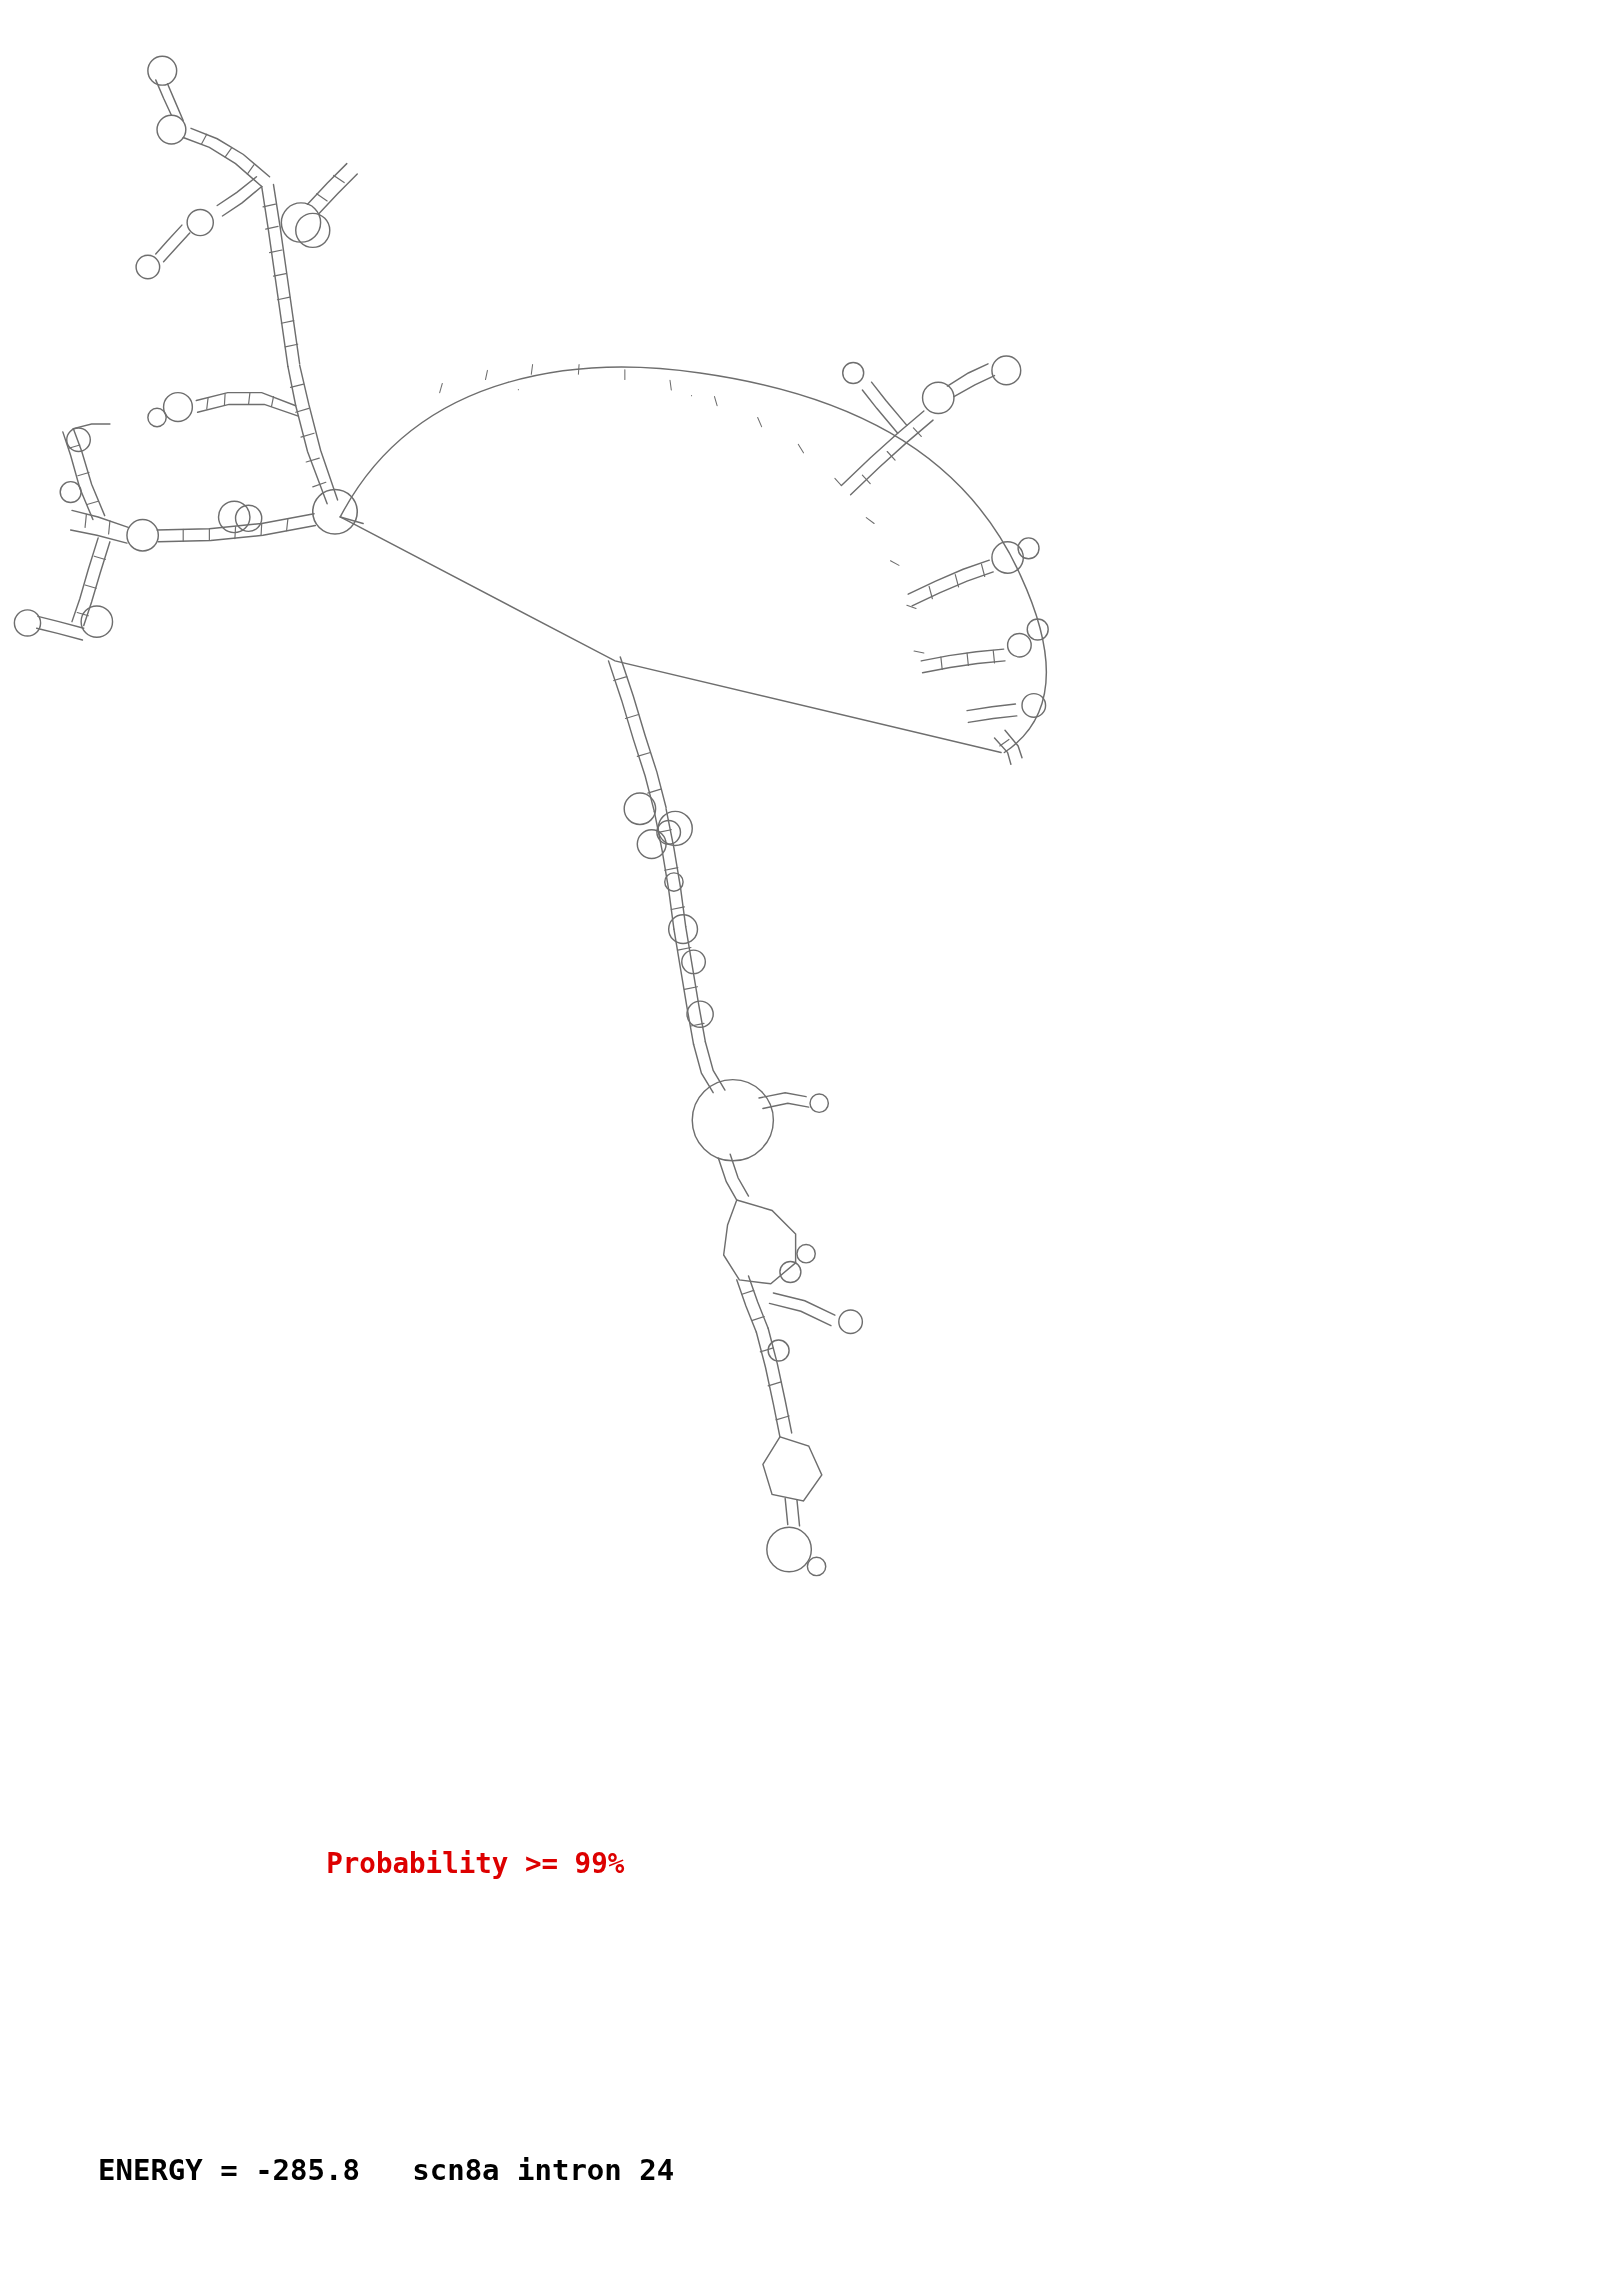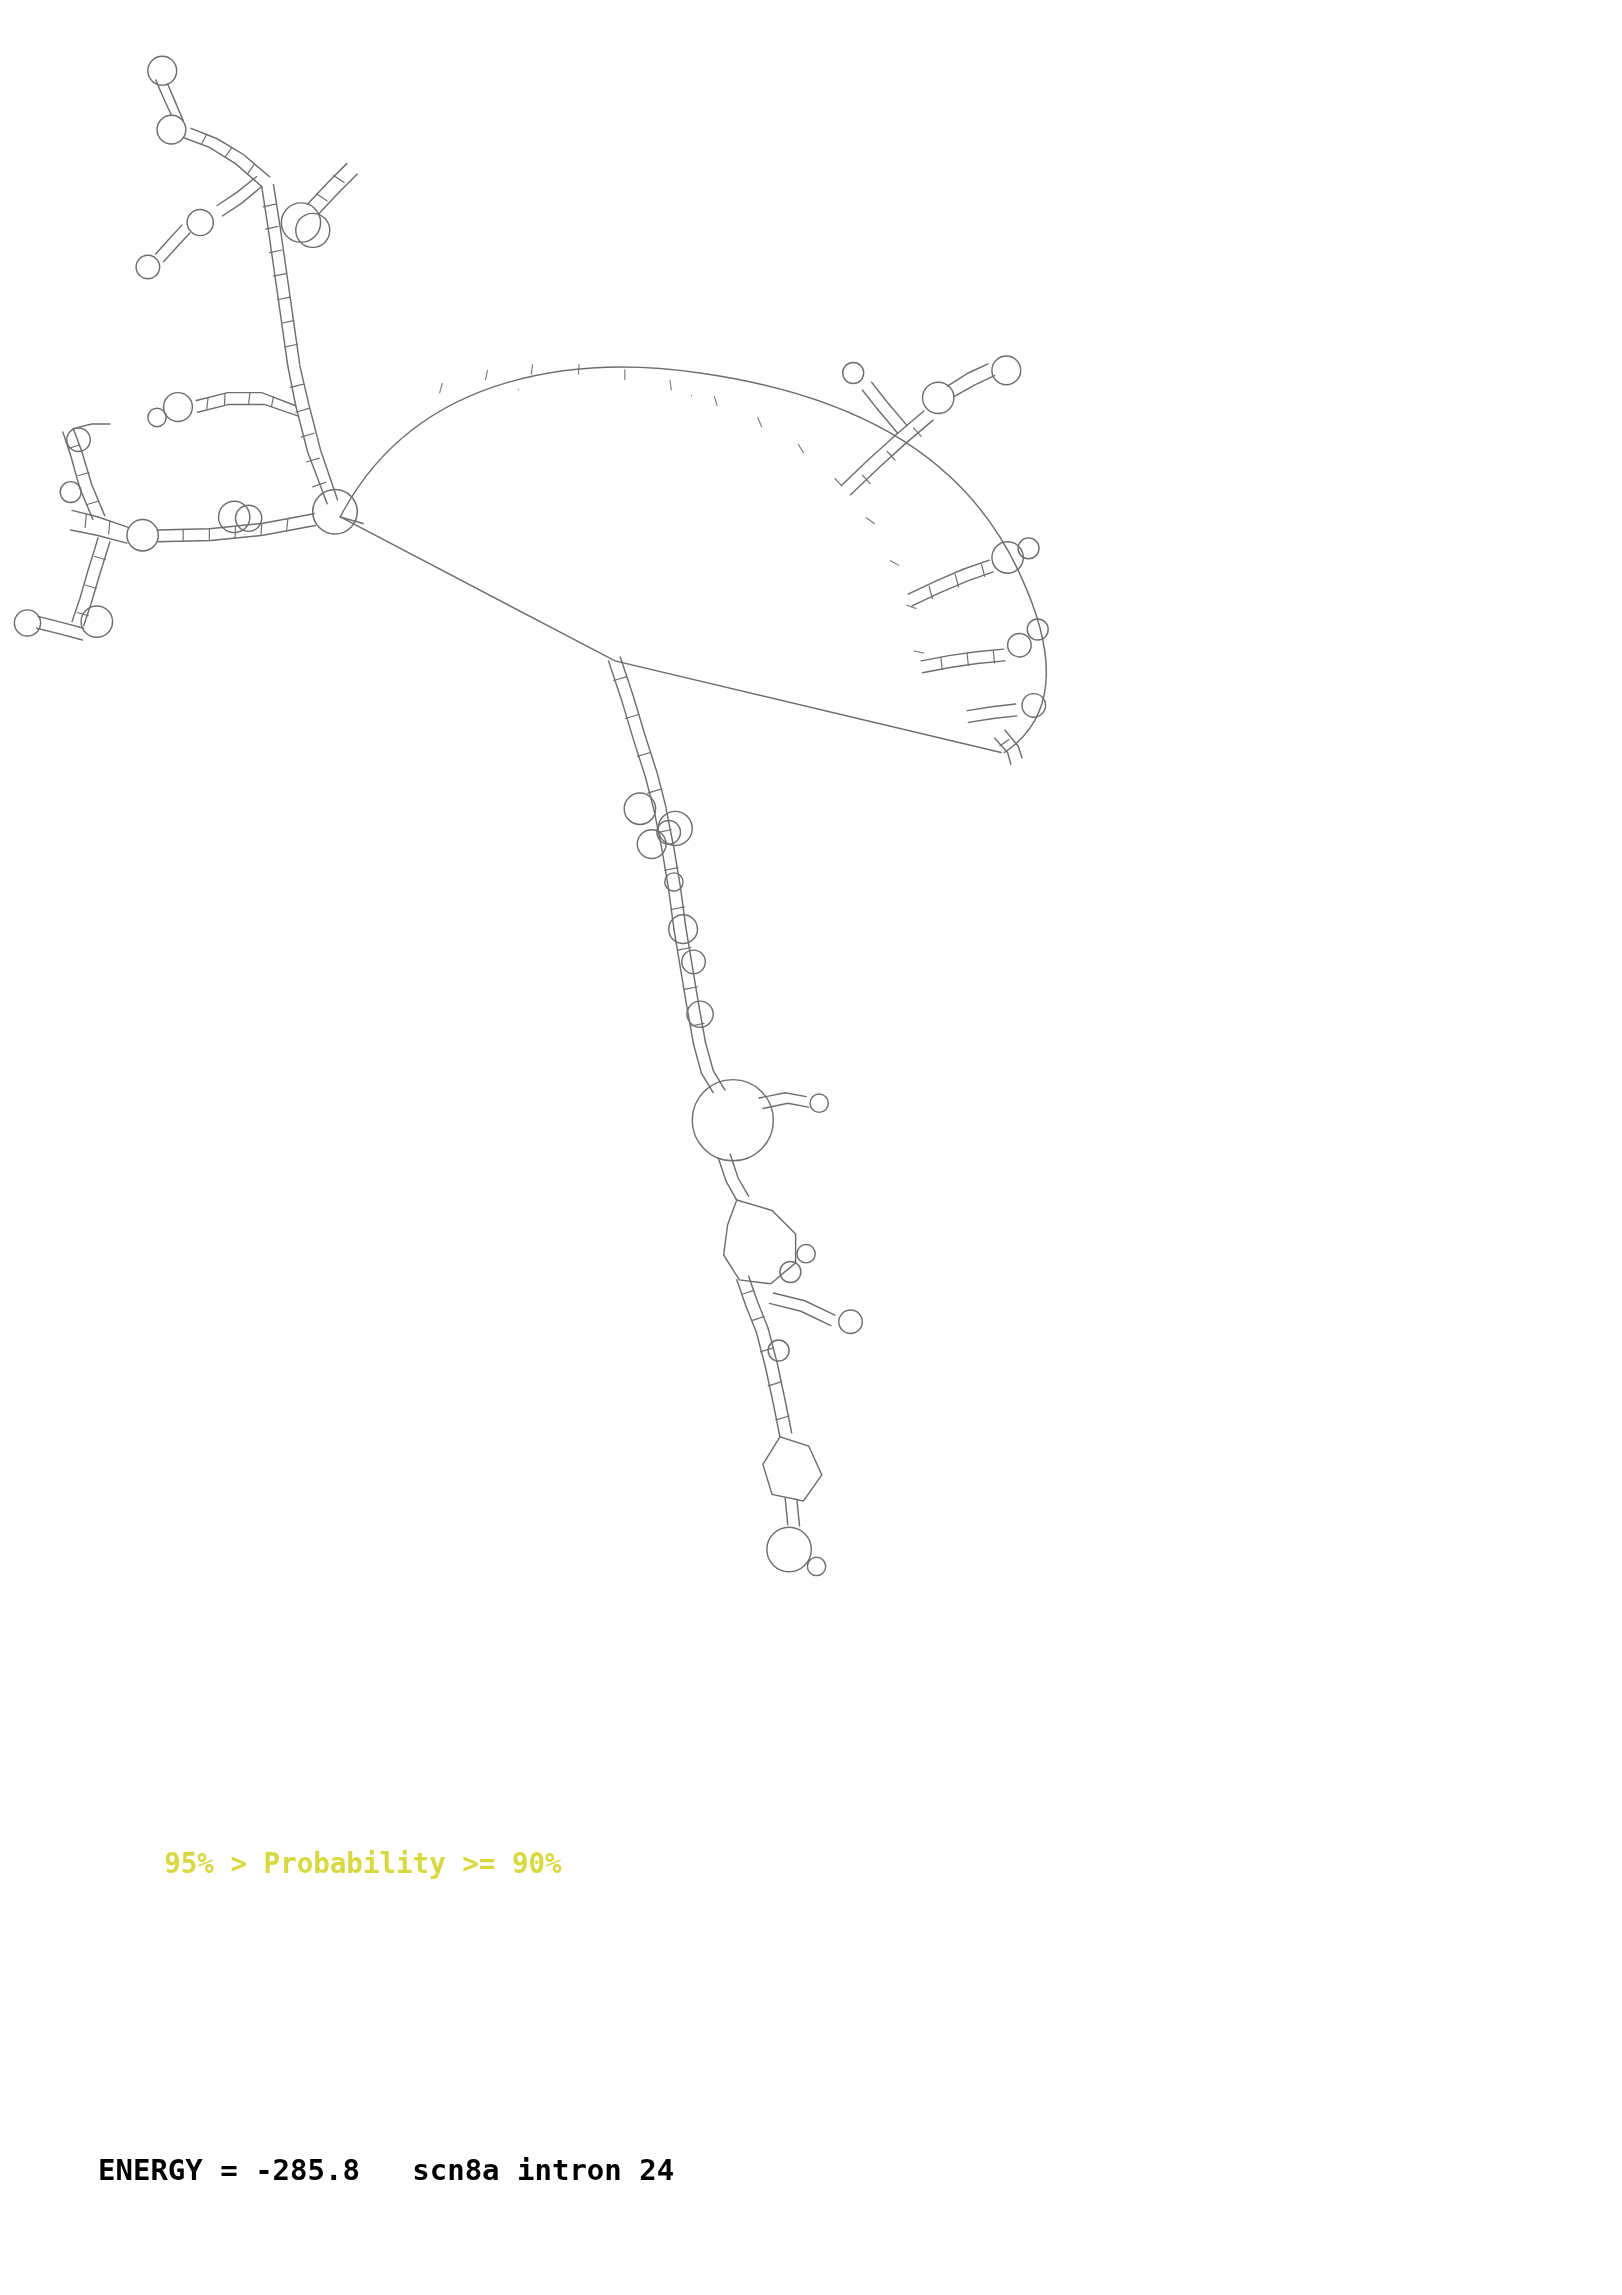--- a/index.html
+++ b/index.html
@@ -308,21 +308,21 @@
 
     <g fill="#707070" font-family="DejaVu Sans, sans-serif" font-size="13">
       <text x="790" y="600">·</text>
       <text x="1055" y="610">·</text>
     </g>
   </svg>
 </div>
 
 <div id="legend-panel">
   <div class="legend-row">
-    <span style="color:#d8d840">95% &gt; Probability &gt;= 90%</span>
+    <span style="display:inline-block;width:162px;"></span><span style="color:#dd0000">Probability &gt;= 99%</span>
   </div>
   <div class="legend-row">
     
   </div>
 
 </div>
 
 <div id="energy-line">ENERGY = -285.8   scn8a intron 24</div>
 
 

